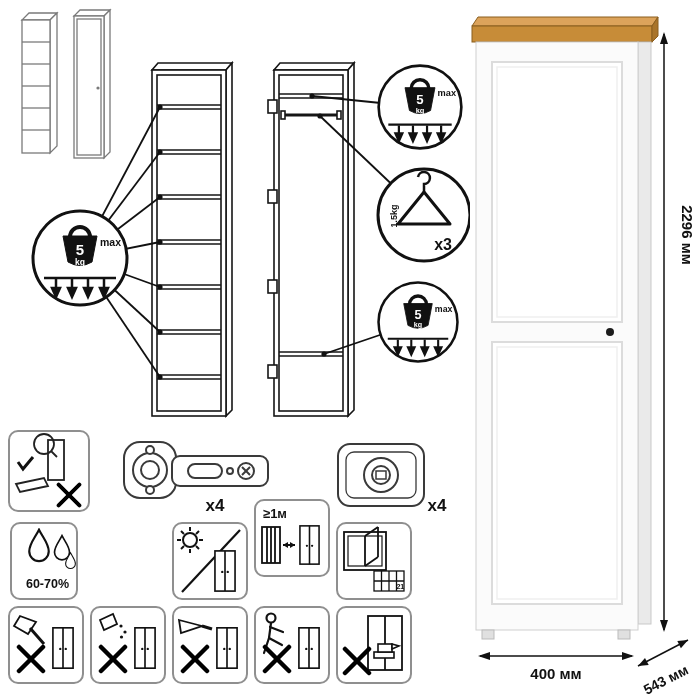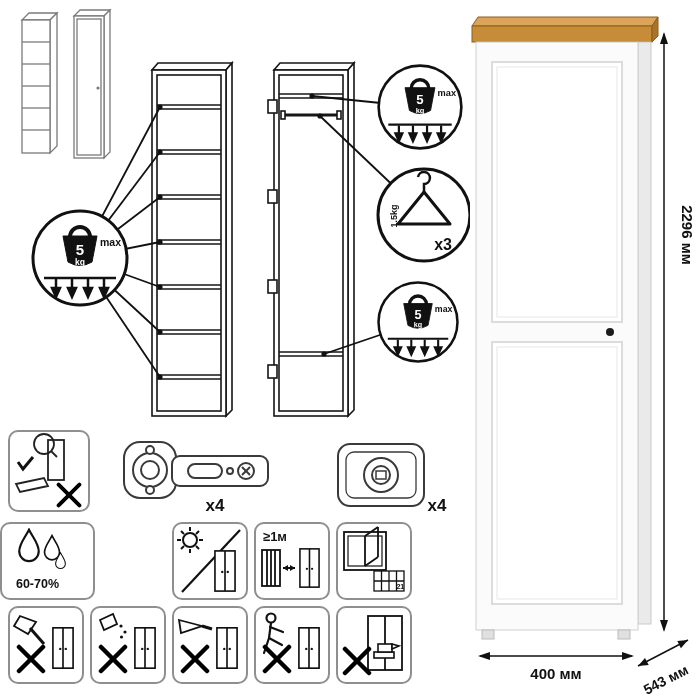--- a/index.html
+++ b/index.html
@@ -241,21 +241,21 @@
     <g stroke="#3a3a3a" stroke-width="2" fill="#fff">
       <rect x="8" y="20" width="86" height="62" rx="12"></rect>
       <rect x="16" y="28" width="70" height="46" rx="8" stroke-width="1.3"></rect>
       <circle cx="51" cy="51" r="17"></circle>
         <circle cx="51" cy="51" r="9"></circle>
       <rect x="46" y="47" width="10" height="8" stroke-width="1.5"></rect>
     </g>
     <text x="107" y="87" font-size="17" font-weight="bold" fill="#111" text-anchor="middle">x4</text>
   </svg>
 
-  <div class="box" style="left:0;top:522px;width:95px;height:78px">
+  <div class="box" style="left:10px;top:522px;width:68px;height:78px">
     <svg width="71" height="73" viewBox="0 0 71 73">
       <use href="#sym-drop" x="14" y="4" width="26" height="38"></use>
       <use href="#sym-drop" x="40" y="10" width="20" height="30"></use>
       <use href="#sym-drop" x="52" y="28" width="13" height="19"></use>
       <text x="35.5" y="64" text-anchor="middle" font-size="12.5" font-weight="bold" fill="#111">60-70%</text>
     </svg>
   </div>
 
 
   <div class="box" style="left:172px;top:522px;width:76px;height:78px">
@@ -269,21 +269,21 @@
         <line x1="7" y1="7" x2="10" y2="10"></line>
           <line x1="22" y1="22" x2="25" y2="25"></line>
         <line x1="25" y1="7" x2="22" y2="10"></line>
           <line x1="10" y1="22" x2="7" y2="25"></line>
       </g>
       <line x1="8" y1="68" x2="66" y2="6" stroke="#111" stroke-width="2.2"></line>
       <use href="#sym-wardrobe" x="40" y="26" width="22" height="42"></use>
     </svg>
   </div>
 
-  <div class="box" style="left:254px;top:522px;width:76px;height:78px">
+  <div class="box" style="left:254px;top:499px;width:76px;height:78px">
     <svg width="71" height="73" viewBox="0 0 71 73">
       <text x="7" y="17" font-size="13" font-weight="bold" fill="#111">≥1м</text>
       <g stroke="#111" stroke-width="1.8" fill="#fff">
         <rect x="6" y="26" width="18" height="36"></rect>
         <line x1="11" y1="26" x2="11" y2="62"></line>
           <line x1="15" y1="26" x2="15" y2="62"></line>
           <line x1="19" y1="26" x2="19" y2="62"></line>
       </g>
       <g stroke="#111" stroke-width="1.8" fill="#111">
         <line x1="27" y1="44" x2="39" y2="44"></line>

